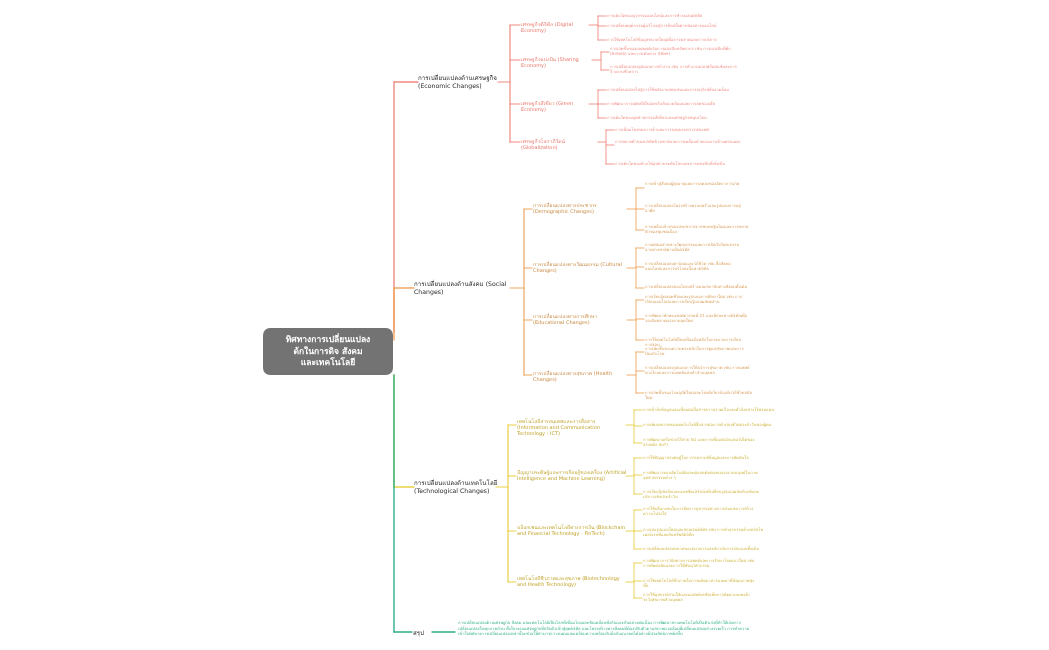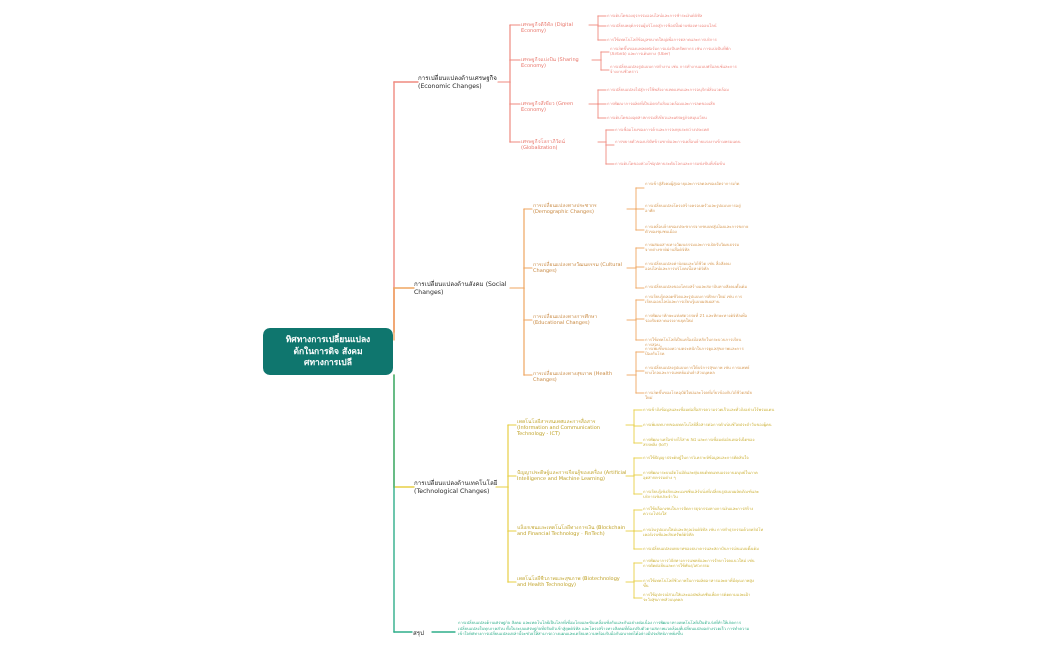--- a/index.html
+++ b/index.html
@@ -9,21 +9,21 @@
     overflow:hidden;position:relative;
   }
   #canvas{position:absolute;inset:0;width:1049px;height:650px;}
   svg.lines{position:absolute;left:0;top:0;width:1049px;height:650px;pointer-events:none;}
 
   .node{position:absolute;box-sizing:border-box;}
 
   
   .center{
     left:263px;top:328px;width:130px;height:47px;
-    background:#0f766e;border-radius:7px;
+    background:#737373;border-radius:7px;
     display:flex;align-items:center;justify-content:center;
     color:#ffffff;font-size:8.5px;line-height:11.5px;font-weight:bold;
     text-align:center;padding:0 4px;
   }
 
   
   .l1{font-size:6.2px;line-height:7.6px;color:#2b2b2b;}
   
   .l2{font-size:5.0px;line-height:6.2px;}
   .l2.c-red{color:#e8766b;}
@@ -146,21 +146,21 @@
       <path d="M394,375 L394,632" stroke="#2fae8a" stroke-width="1.4"></path>
       <path d="M394,632 L412,632" stroke="#2fae8a" stroke-width="1.4"></path>
       <path d="M432,632 L455,632" stroke="#2fae8a" stroke-width="1.4"></path>
     </g>
   </svg>
 
   <div class="node center">
     <div>
       <div>ทิศทางการเปลี่ยนแปลง</div>
       <div>ด้กในการดิจ สังคม</div>
-      <div>ศทางการเปลี</div>
+      <div>และเทคโนโลยี</div>
     </div>
   </div>
 
   <div class="node l1" style="left:418px;top:74px;width:80px;">
     <div>การเปลี่ยนแปลงด้านเศรษฐกิจ</div>
     <div>(Economic Changes)</div>
   </div>
 
   <div class="node l2 c-red" style="left:521px;top:21px;width:72px;">
     <span>เศรษฐกิจดิจิทัล</span>

